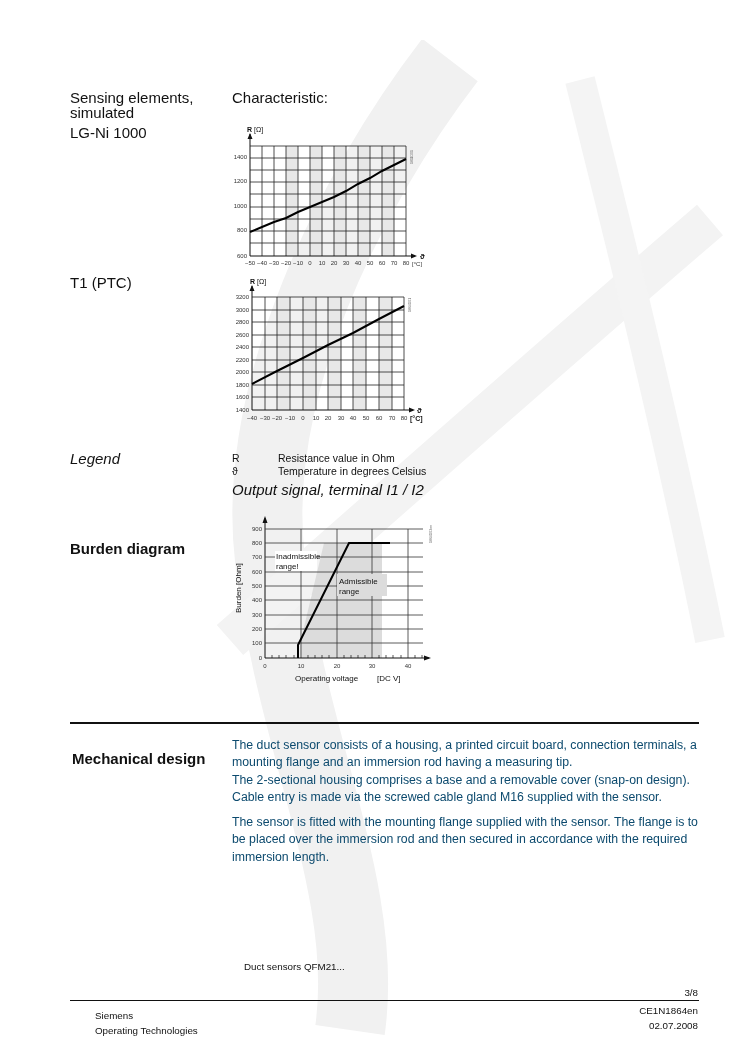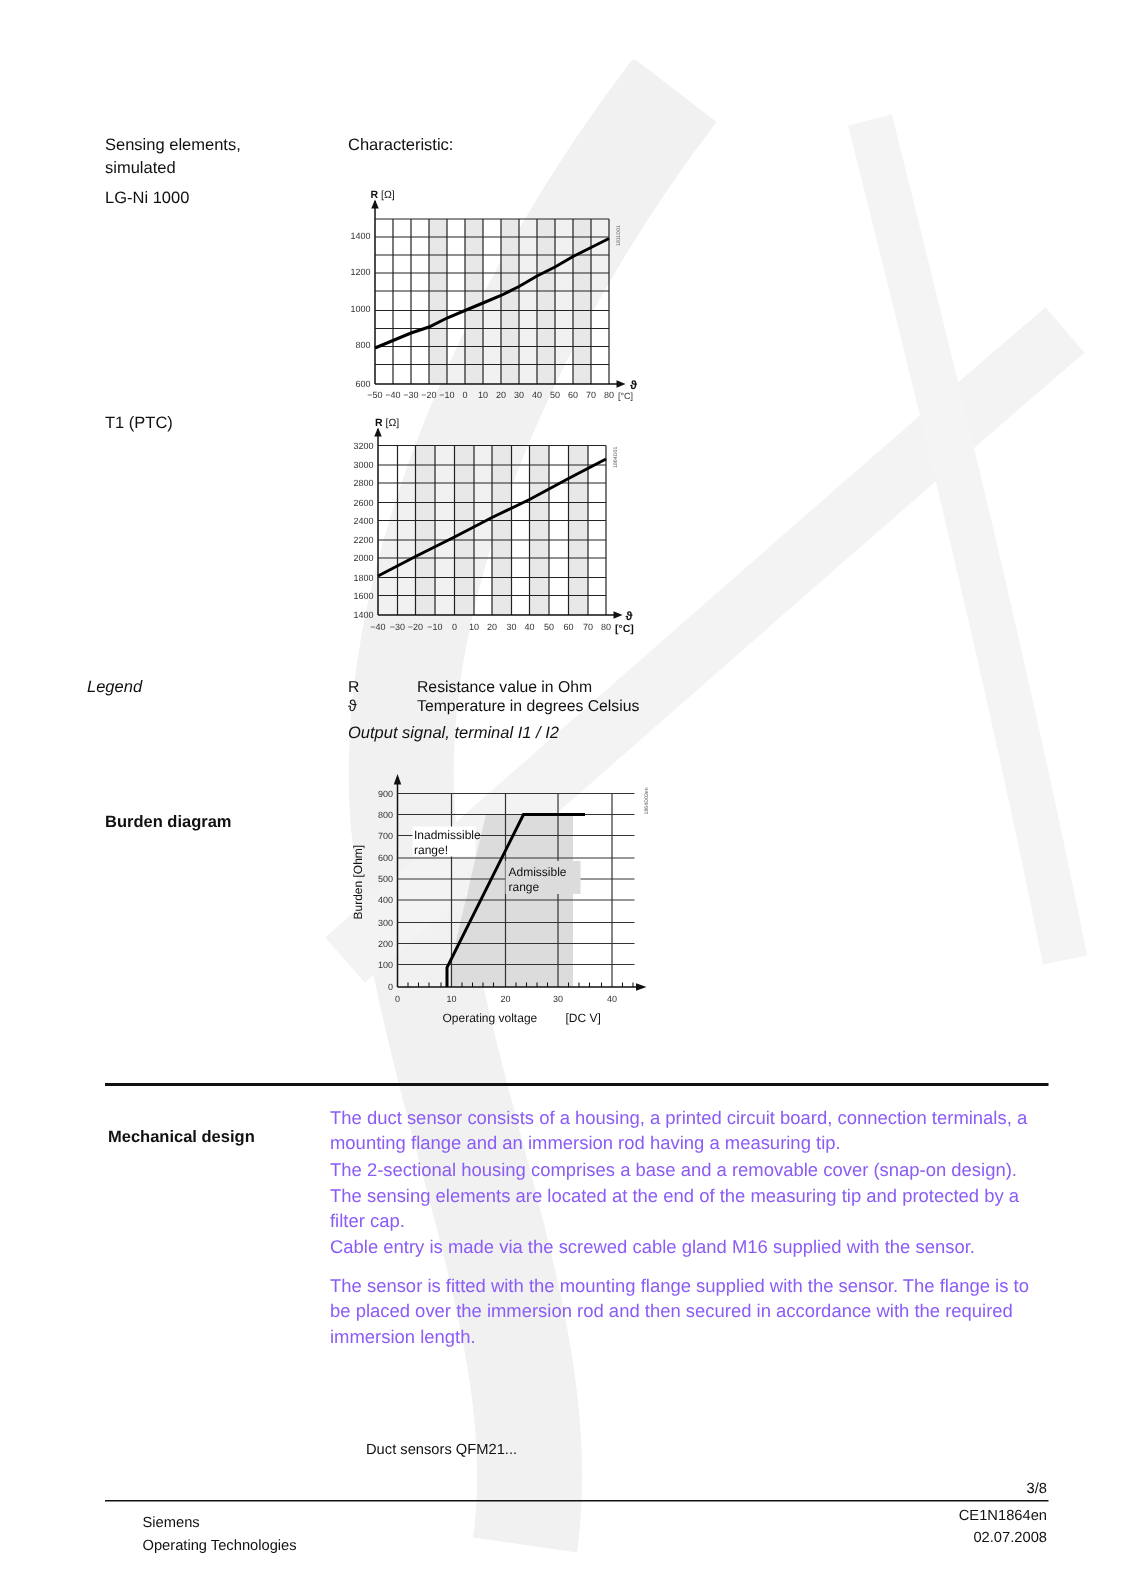--- a/index.html
+++ b/index.html
@@ -6,26 +6,26 @@
   body {
     width:750px; height:1061px; position:relative; overflow:hidden;
     background:#ffffff; color:#111;
     font-family:"Liberation Sans", sans-serif;
   }
   .watermark {
     position:absolute; left:150px; top:40px; width:600px; height:1000px;
     pointer-events:none;
   }
   .abs { position:absolute; }
-  .lbl { font-size:11px; line-height:15px; }
+  .lbl { font-size:15px; line-height:15px; }
   .bold { font-weight:bold;margin-top:45px; }
   .ital { font-style:italic; }
   .chart { position:absolute; }
   .chart svg text { font-family:"Liberation Sans", sans-serif; }
-  .para { position:absolute; left:220px; width:470px; font-size:12.3px; line-height:17.3px; color:#8b5cf6; }
+  .para { position:absolute; left:232px; width:470px; font-size:12.3px; line-height:17.3px; color:#0c4a6e; }
   .rule { position:absolute; left:70px; width:629px; background:#111; }
   .foot { position:absolute; font-size:9.8px; line-height:15px; color:#111; }
   .legend-row { display:flex; font-size:10.5px; line-height:13px; }
   .legend-row .sym { width:46px; }
 </style>
 </head>
 <body>
 
 <svg class="watermark" viewBox="0 0 600 1000">
   <path d="M300 20 C 200 150, 100 350, 120 520 C 140 700, 220 850, 200 990" stroke="#f1f1f1" stroke-width="70" fill="none"></path>
@@ -172,21 +172,21 @@
         <text x="154" y="148">60</text>
         <text x="167" y="148">70</text>
       <text x="179" y="148">80</text>
     </g>
     <text x="192" y="141" font-size="8" font-weight="bold" fill="#111">ϑ</text>
     <text x="185" y="149" font-size="7" font-weight="bold" fill="#111">[°C]</text>
     <text x="0" y="0" font-size="3.5" fill="#666" transform="translate(186,40) rotate(-90)">1864D01</text>
   </svg>
 </div>
 
-<div class="abs lbl ital" style="left:58px;top:451px;">Legend</div>
+<div class="abs lbl ital" style="left:70px;top:451px;">Legend</div>
 <div class="abs" style="left:232px;top:452px;">
   <div class="legend-row">
     <span class="sym">R</span>
     <span>Resistance value in Ohm</span>
   </div>
   <div class="legend-row">
     <span class="sym">ϑ</span>
     <span>Temperature in degrees Celsius</span>
   </div>
 </div>
@@ -269,21 +269,20 @@
     <text x="0" y="0" font-size="3.5" fill="#666" transform="translate(207,28) rotate(-90)">1864D03en</text>
   </svg>
 </div>
 
 <div class="abs lbl bold" style="left:72px;top:706px;">Mechanical design</div>
 <div class="rule" style="top:722px;height:2px;"></div>
 
 <div class="para" style="top:737px;">
   <div>The duct sensor consists of a housing, a printed circuit board, connection terminals, a mounting flange and an immersion rod having a measuring tip.</div>
   <div>The 2-sectional housing comprises a base and a removable cover (snap-on design).</div>
-  <div>The sensing elements are located at the end of the measuring tip and protected by a filter cap.</div>
   <div>Cable entry is made via the screwed cable gland M16 supplied with the sensor.</div>
   <div style="margin-top:8px;">The sensor is fitted with the mounting flange supplied with the sensor. The flange is to be placed over the immersion rod and then secured in accordance with the required immersion length.</div>
 </div>
 
 <div class="foot" style="right:52px;top:985px;">3/8</div>
 <div class="rule" style="top:1000px;height:1px;"></div>
 <div class="foot" style="left:70px;top:1008px;margin-left:25px;">
   <div>Siemens</div>
   <div>Operating Technologies</div>
 </div>

